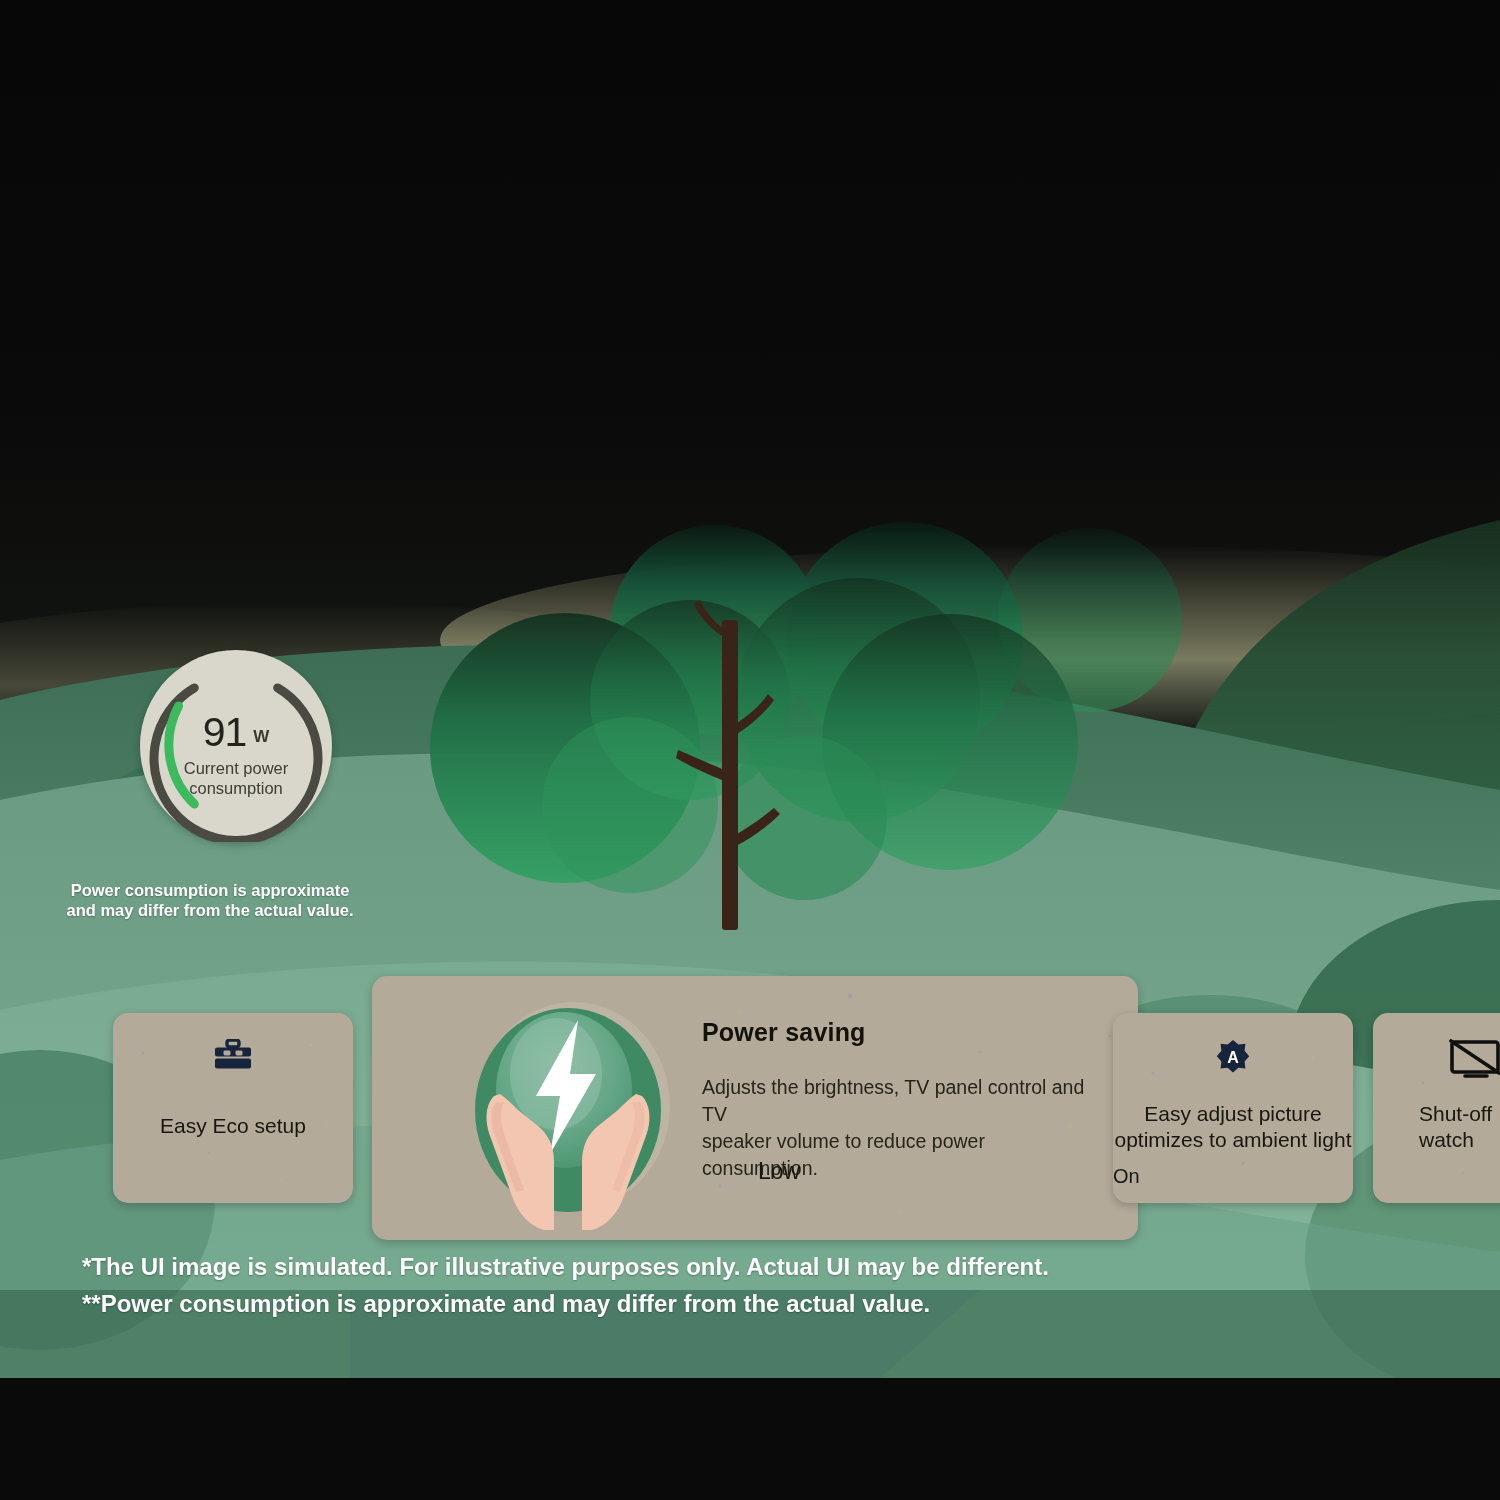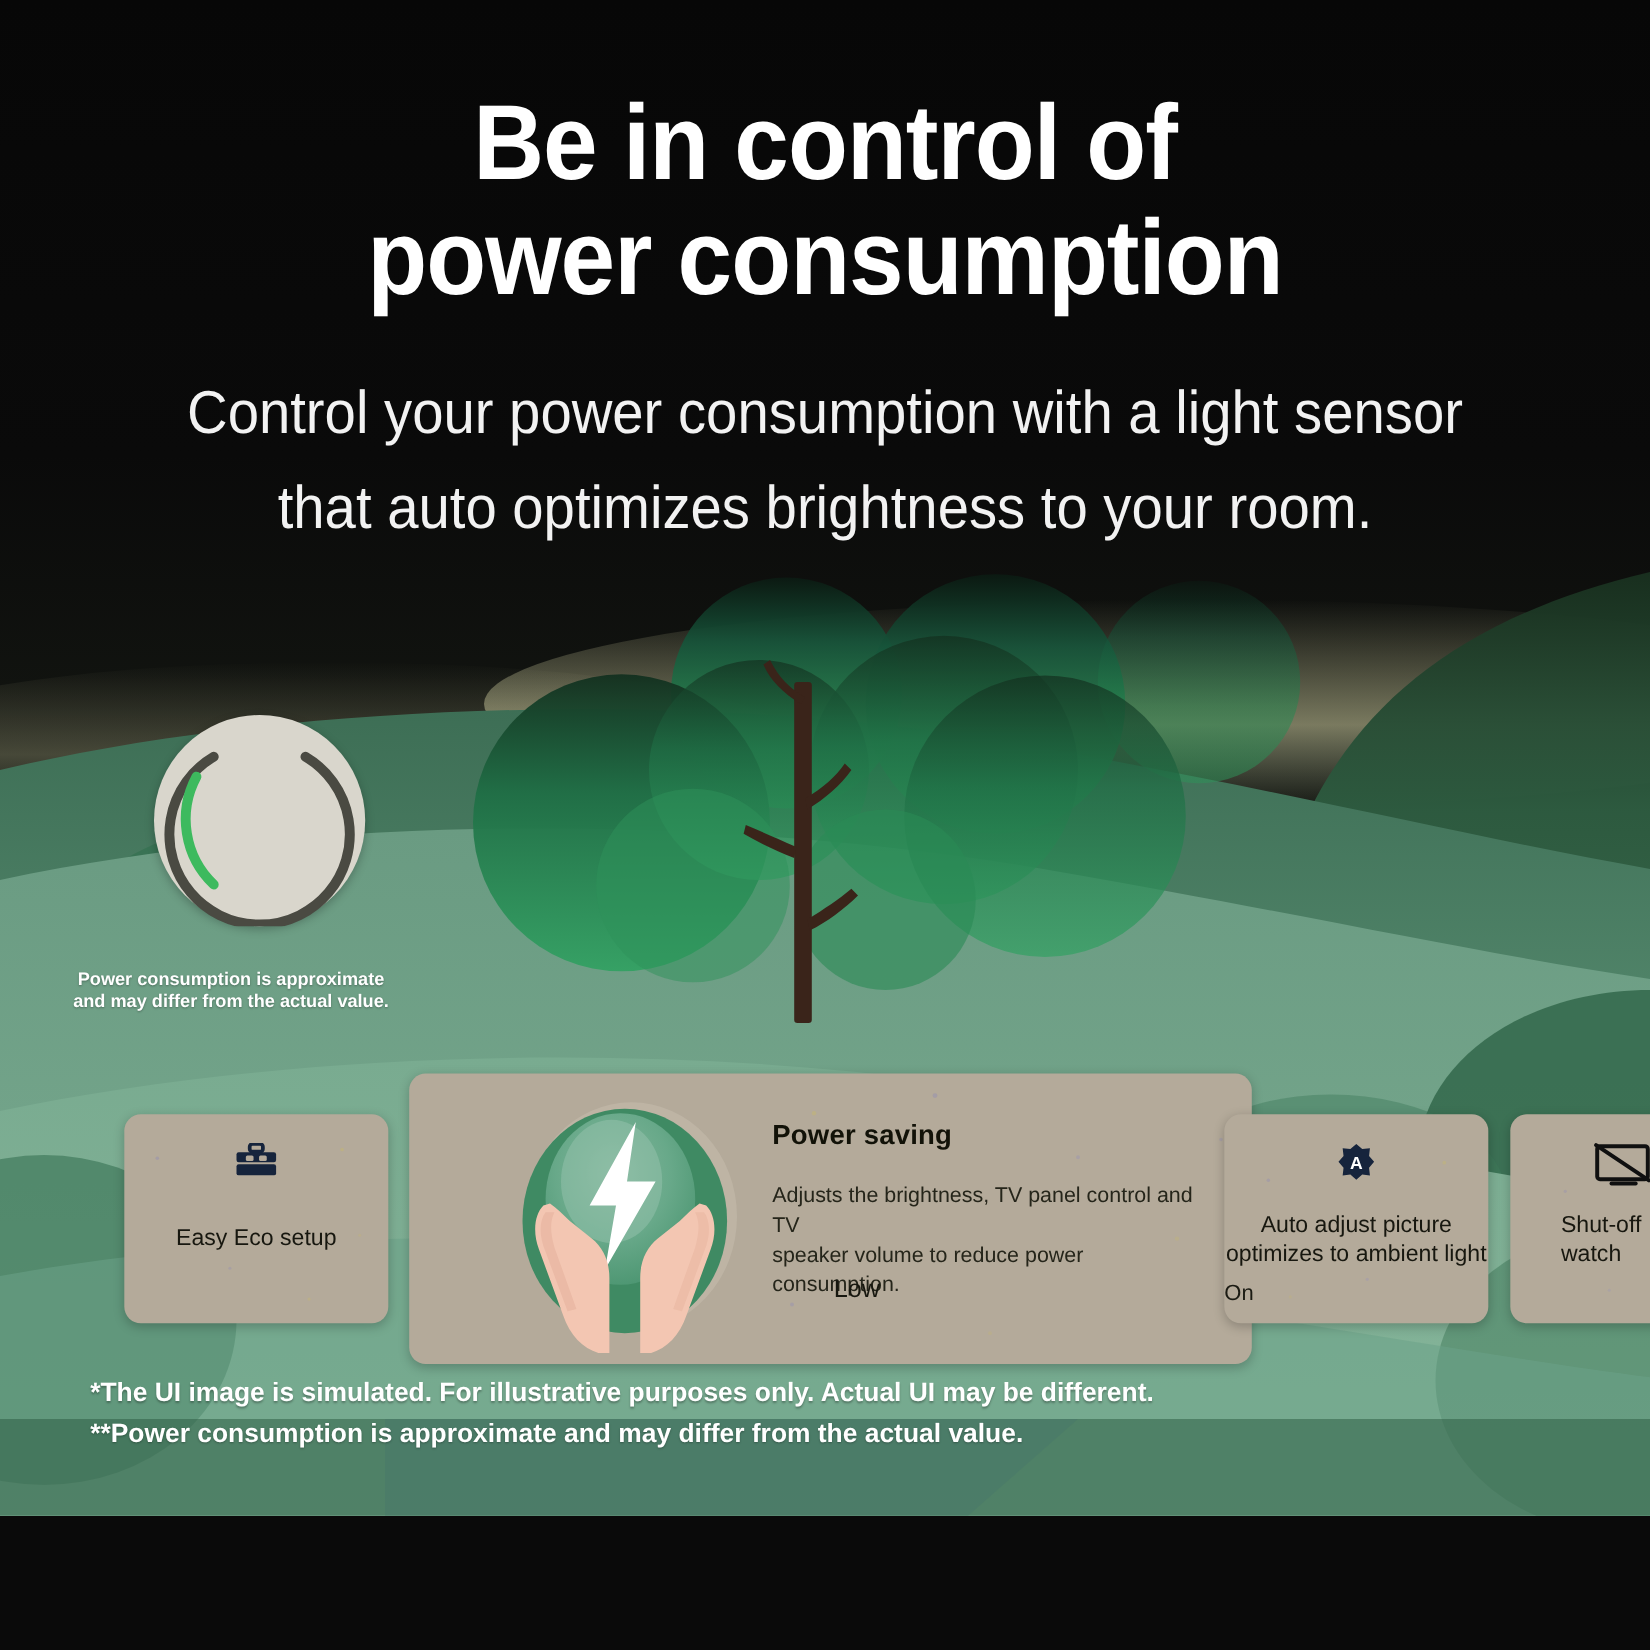--- a/index.html
+++ b/index.html
@@ -198,39 +198,38 @@
         <rect x="722" y="620" width="16" height="310" rx="3" fill="#3a241a"></rect>
 
         <path d="M728 640 C712 630 700 618 694 604 L700 600 C708 616 718 626 732 634 Z" fill="#3a241a"></path>
         <path d="M732 726 C748 716 760 706 768 694 L774 700 C764 714 750 726 734 736 Z" fill="#3a241a"></path>
         <path d="M724 770 C706 762 692 756 678 750 L676 758 C690 766 706 774 722 780 Z" fill="#3a241a"></path>
         <path d="M734 836 C750 826 762 818 774 808 L780 814 C768 826 752 838 736 846 Z" fill="#3a241a"></path>
       </g>
     </svg>
   </div>
 
-  <div class="hero">
-    <div class="hero-title">
-      <div>Be in control of</div>
-      <div>power consumption</div>
-    </div>
-    <div class="hero-sub">
-      <div>Control your power consumption with a light sensor</div>
-      <div>that auto optimizes brightness to your room.</div>
-    </div>
-  </div>
 
   <div class="gauge">
     <div class="face"></div>
     <svg width="192" height="192" viewBox="0 0 192 192">
 
       <path d="M 54.3 154.1 A 82 82 0 1 1 137.7 154.1" fill="none" stroke="#4a4a42" stroke-width="9" stroke-linecap="round" transform="rotate(180 96 96)"></path>
 
       <path d="M 54.3 154.1 A 82 82 0 0 1 38.6 56.0" fill="none" stroke="#3dba5e" stroke-width="9" stroke-linecap="round"></path>
     </svg>
+    <div class="gauge-text">
+      <div>
+        <span class="gauge-val">91</span><span class="gauge-unit">W</span>
+      </div>
+      <div class="gauge-cap">
+        <div>Current power</div>
+        <div>consumption</div>
+      </div>
+    </div>
   </div>
 
   <div class="gauge-note">
     <div>Power consumption is approximate</div>
     <div>and may differ from the actual value.</div>
   </div>
 
   <div class="card card-sm" id="card-easy">
     <div class="card-inner">
       <svg class="speck" viewBox="0 0 240 190" preserveAspectRatio="none">
@@ -307,21 +306,21 @@
         <circle cx="60" cy="166" r="1.4" fill="#cfbe55" opacity=".35"></circle>
         <circle cx="186" cy="128" r="1.4" fill="#6f6fd0" opacity=".3"></circle>
       </svg>
       <div class="ic">
         <svg width="38" height="38" viewBox="0 0 38 38">
           <path d="M19 1 L24.4 5.6 L31.4 4.8 L30.6 11.8 L35.2 17.2 L30.6 22.6 L31.4 29.6 L24.4 28.8 L19 33.4 L13.6 28.8 L6.6 29.6 L7.4 22.6 L2.8 17.2 L7.4 11.8 L6.6 4.8 L13.6 5.6 Z" fill="#16243c"></path>
           <text x="19" y="24" text-anchor="middle" font-family="Liberation Sans, sans-serif" font-size="16" font-weight="bold" fill="#ffffff">A</text>
         </svg>
       </div>
       <div class="card-label">
-        <div>Auto adjust picture</div>
+        <div>Easy adjust picture</div>
         <div>optimizes to ambient light</div>
       </div>
       <div class="card-state">On</div>
     </div>
   </div>
 
   <div class="card card-sm" id="card-shut">
     <div class="card-inner">
       <svg class="speck" viewBox="0 0 240 190" preserveAspectRatio="none">
         <circle cx="50" cy="70" r="1.5" fill="#6f6fd0" opacity=".35"></circle>

